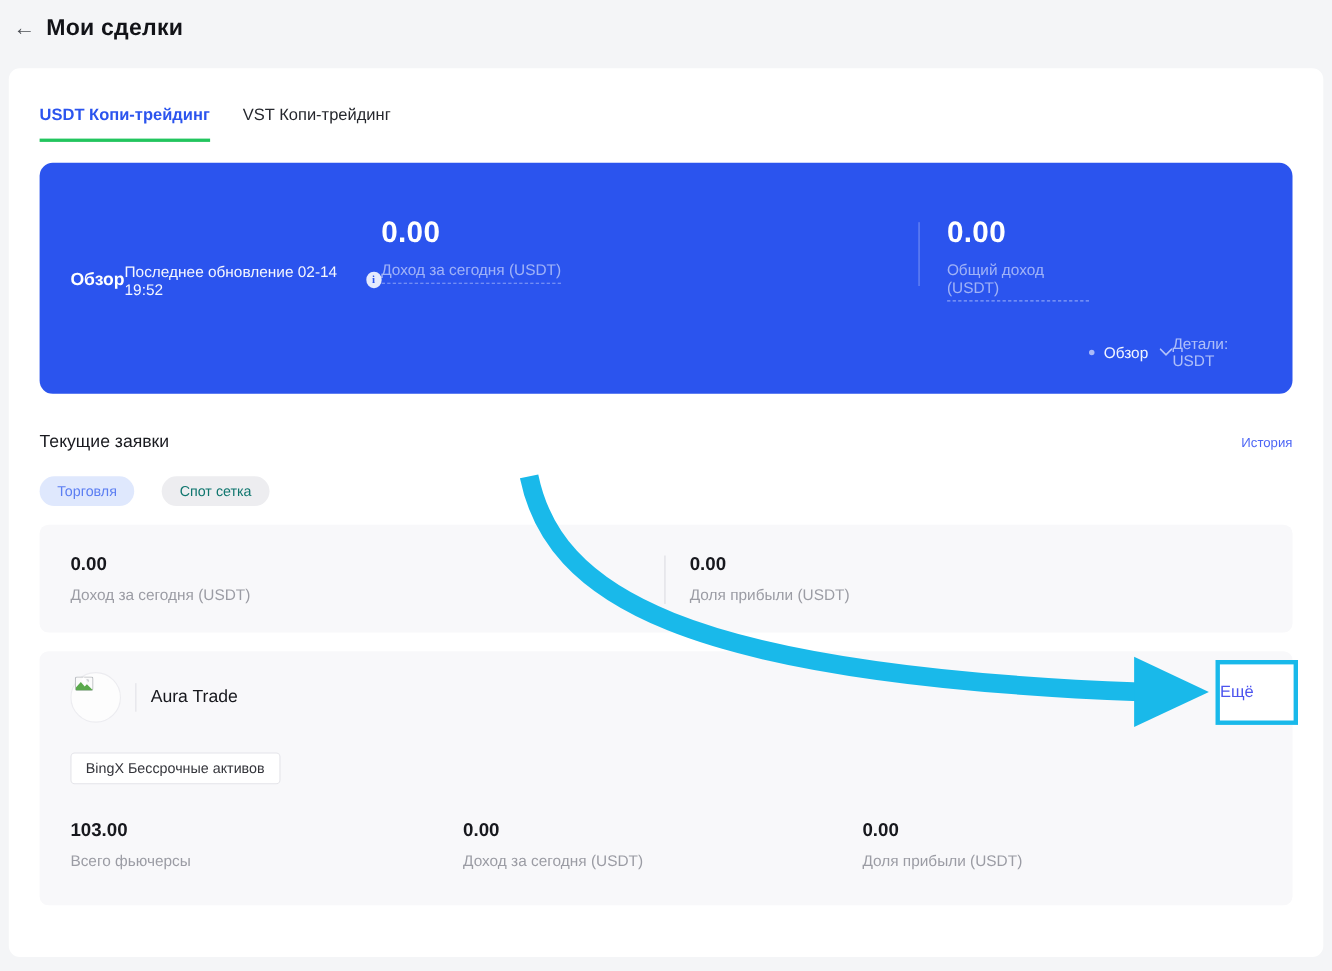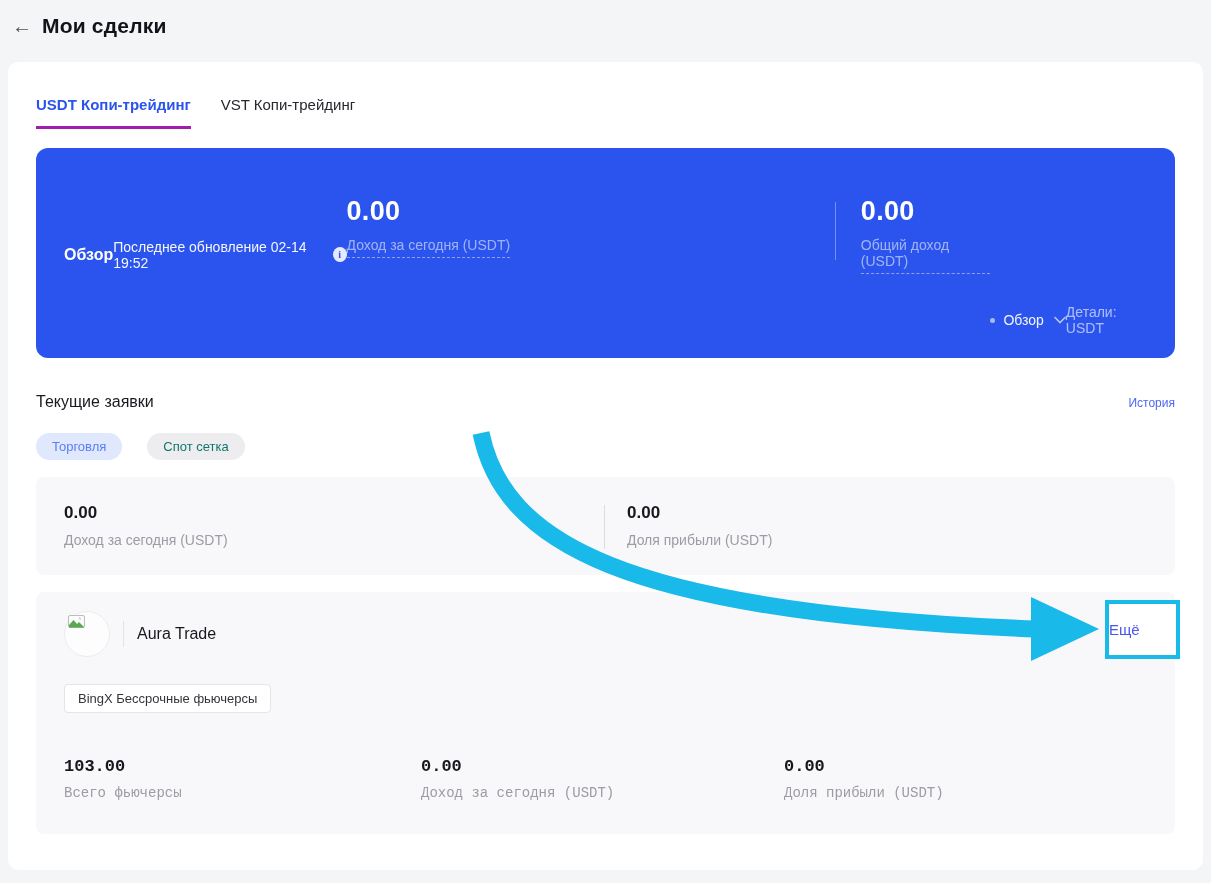--- a/index.html
+++ b/index.html
@@ -21,21 +21,21 @@
 
   
   .main-card {
     position:absolute; left:8px; top:62px; width:1195px; height:808px;
     background:#ffffff; border-radius:10px; padding:0 28px;
   }
 
   
   .tabs { display:flex; gap:30px; padding-top:34px; }
   .tab { font-size:15px; color:#26282e; padding-bottom:13px; cursor:pointer; }
-  .tab.active { color:#2b54ee; font-weight:bold; border-bottom:3px solid #a21caf;text-align:right; }
+  .tab.active { color:#2b54ee; font-weight:bold; border-bottom:3px solid #22c55e;text-align:right; }
 
   
   .banner {
     margin-top:19px; height:210px; border-radius:12px;
     background:#2b54ee; padding:25px 28px 22px; color:#fff;
     display:flex; flex-direction:row;
   }
   .banner-top { display:flex; justify-content:space-between; align-items:center; }
   .banner-title { font-size:16px; font-weight:bold; }
   .banner-updated { display:flex; align-items:center; gap:7px; font-size:14px; color:rgba(255,255,255,.95); }
@@ -96,21 +96,21 @@
     border:1px solid #ececf0; position:relative; flex-shrink:0;
   }
   .avatar svg { position:absolute; left:3px; top:3px; }
   .name-divider { width:1px; height:26px; background:#e2e2e7; margin:0 13px; }
   .trader-name { font-size:16px; color:#17181d; }
   .badge-row { margin-top:27px; }
   .trader-badge {
     display:inline-block; padding:6px 13px; background:#ffffff;
     border:1px solid #e4e4e9; border-radius:4px; font-size:13px; color:#34353b;
   }
-  .trader-stats { display:flex; margin-top:44px;font-family:Liberation Mono, monospace; }
+  .trader-stats { display:flex; margin-top:32px; }
   .trader-stats .t1 { width:357px; }
   .trader-stats .t2 { width:363px; }
   .more-box {
     position:absolute; top:8px; right:-5px;
     border:4px solid #19b9ea; background:#ffffff;
     width:75px; height:59px; display:flex; align-items:center; 
     cursor:pointer;
   }
   .more-label { font-size:15px; color:#4d55ee; }
 
@@ -192,21 +192,21 @@
           <rect x="0.5" y="0.5" width="16" height="12" rx="1.5" fill="#fbfbfb" stroke="#b9bcc0"></rect>
           <path d="M1 10 L5.5 5 L9 9 L11 7 L16 12 L16 12.5 L1 12.5 Z" fill="#5aa94c"></path>
           <circle cx="11.5" cy="3.8" r="1.5" fill="#cfd2d6"></circle>
           <path d="M8 0.5 L12 4.5 L9.5 7 L6 3 Z" fill="#ffffff" opacity="0.85"></path>
         </svg>
       </div>
       <div class="name-divider"></div>
       <div class="trader-name">Aura Trade</div>
     </div>
     <div class="badge-row">
-      <span class="trader-badge">BingX Бессрочные фьючерсы</span>
+      <span class="trader-badge">BingX Бессрочные активов</span>
     </div>
     <div class="trader-stats">
       <div class="g-stat t1">
         <span class="g-value">103.00</span>
         <span class="g-label">Всего фьючерсы</span>
       </div>
       <div class="g-stat t2">
         <span class="g-value">0.00</span>
         <span class="g-label">Доход за сегодня (USDT)</span>
       </div>

